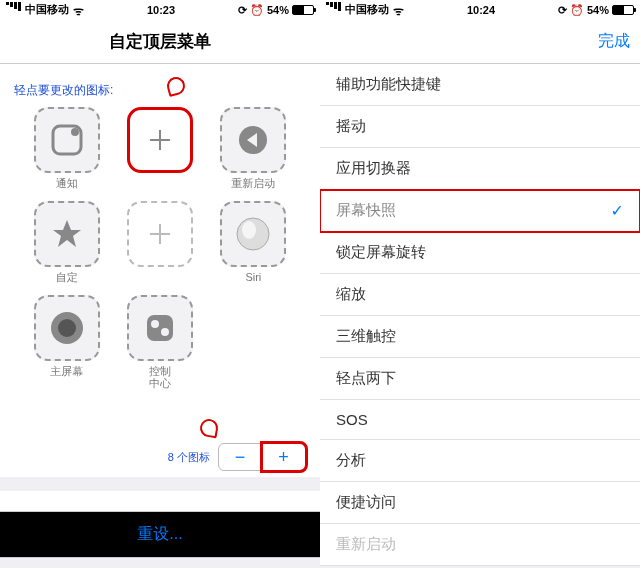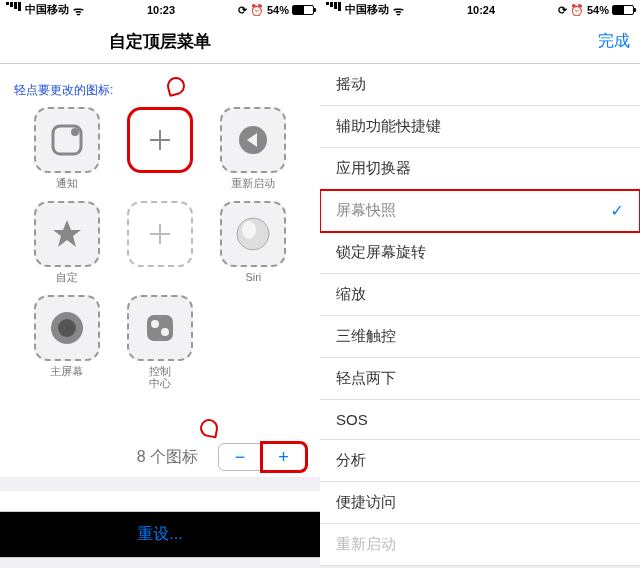--- a/index.html
+++ b/index.html
@@ -24,21 +24,21 @@
 .hint-row { display:flex; align-items:center; }
 .anno-circle { width:18px; height:18px; border:2px solid #d00; border-radius:50% 50% 50% 10%; transform: rotate(-15deg); margin-left: 40px; }
 .grid { display: grid; grid-template-columns: repeat(3, 1fr); padding: 0 30px; gap: 10px 20px; }
 .cell { display:flex; flex-direction:column; align-items:center; }
 .icon-box { width: 66px; height: 66px; border: 2px dashed #999; border-radius: 14px; display:flex; align-items:center; justify-content:center; background: #f2f2f4; }
 .icon-box.empty { background: #fff; border: 2px dashed #bbb; }
 .icon-label { font-size: 11px; color: #777; margin-top: 4px; text-align:left; min-height: 14px; line-height: 1.1; }
 .red-box { border: 3px solid #d00 !important; }
 .anno-circle2 { width:18px; height:18px; border:2px solid #d00; border-radius:50% 50% 10% 50%; transform: rotate(10deg); margin: 30px auto 0 200px; }
 .counter-row { display:flex; justify-content:flex-end; align-items:center; padding: 6px 14px; gap:0; }
-.counter-label { color:#737373; font-size:16px; margin-right: 20px; }
+.counter-label { color:#1d4ed8; font-size:11px; margin-right: 8px; }
 .step-btn { width:44px; height:28px; border:1px solid #bbb; display:flex; align-items:center; justify-content:center; color:#007aff; font-size:18px; }
 .step-btn.minus { border-radius: 6px 0 0 6px; }
 .step-btn.plus { border-radius: 0 6px 6px 0; border-left:none; }
 .step-btn.plus.hl { outline: 3px solid #d00; outline-offset: -1px; }
 .reset-row { border-top: 0.5px solid #ccc; border-bottom: 0.5px solid #ccc; margin-top: 20px; padding: 12px; text-align:center; color:#007aff; font-size:16px; background:#000000; }
 .reset-spacer { height: 14px; background:#efeff4; }
 
 .list { }
 .list-item { padding: 11px 16px; border-bottom: 0.5px solid #e0e0e0; font-size: 15px; color:#333; display:flex; justify-content:space-between; align-items:center; }
 .list-item.selected { outline: 2px solid #d00; outline-offset: -1px; color:#888; }
@@ -196,24 +196,24 @@
     </div>
   </div>
 
   <div class="nav-bar">
     <div></div>
     <div class="nav-done">完成</div>
   </div>
 
   <div class="list">
     <div class="list-item">
+        <span>辅助功能快捷键</span>
+      </div>
+    <div class="list-item">
         <span>摇动</span>
-      </div>
-    <div class="list-item">
-        <span>辅助功能快捷键</span>
       </div>
     <div class="list-item">
         <span>应用切换器</span>
       </div>
     <div class="list-item selected">
         <span>屏幕快照</span>
         <span class="check">✓</span>
       </div>
     <div class="list-item">
         <span>锁定屏幕旋转</span>

